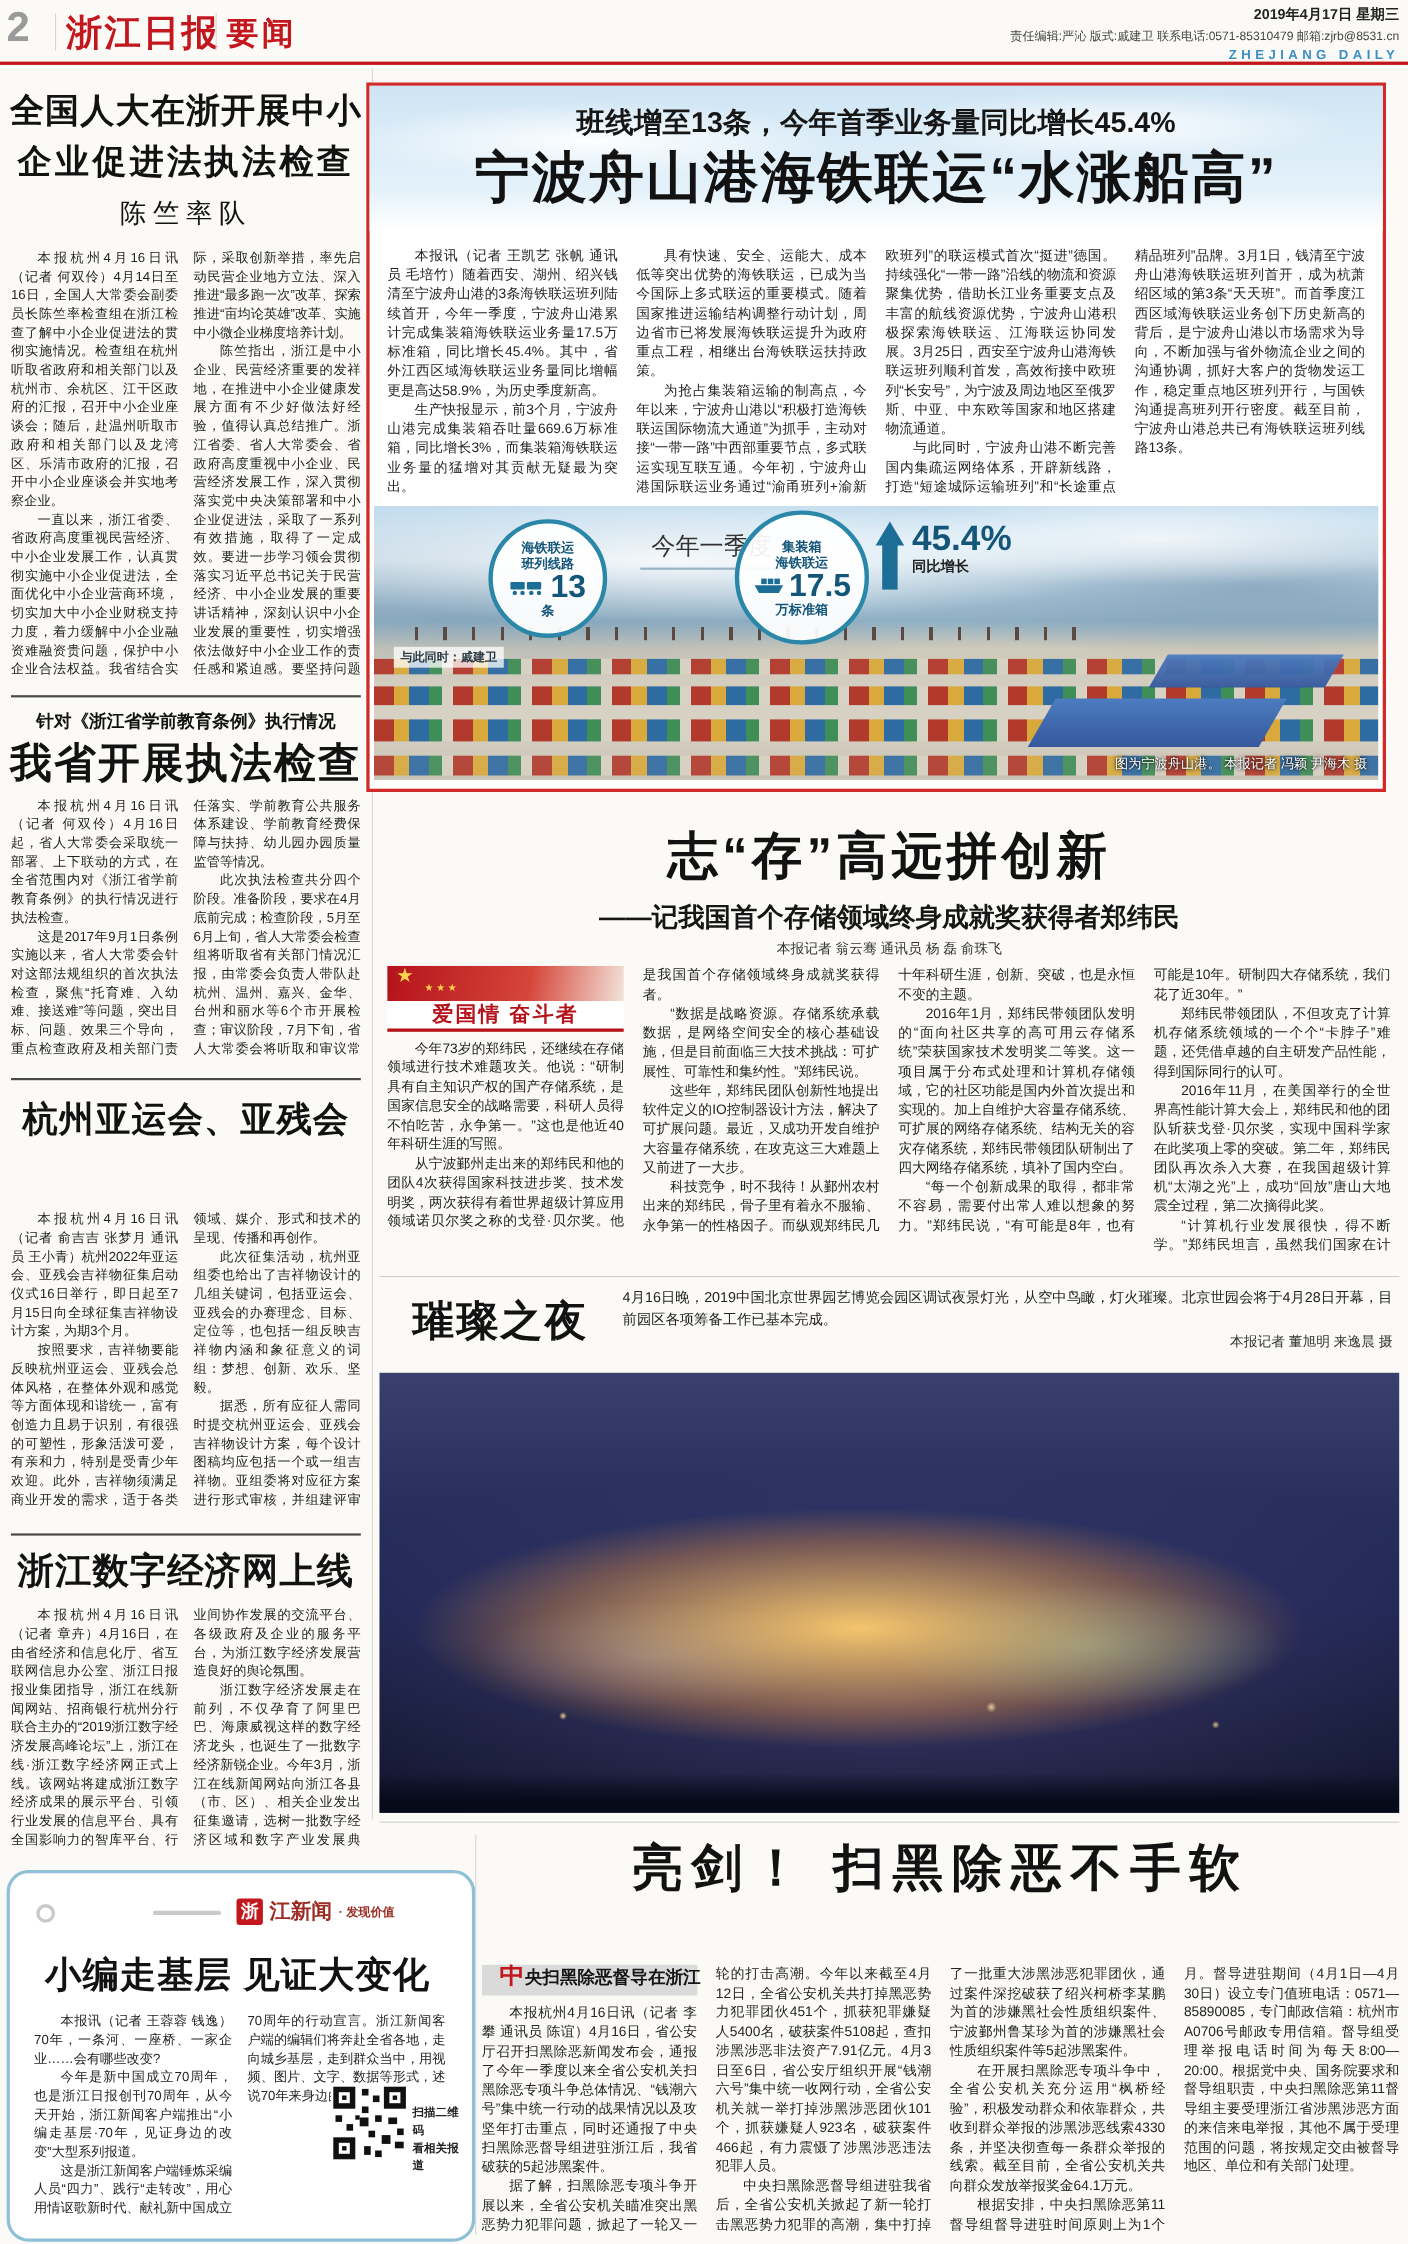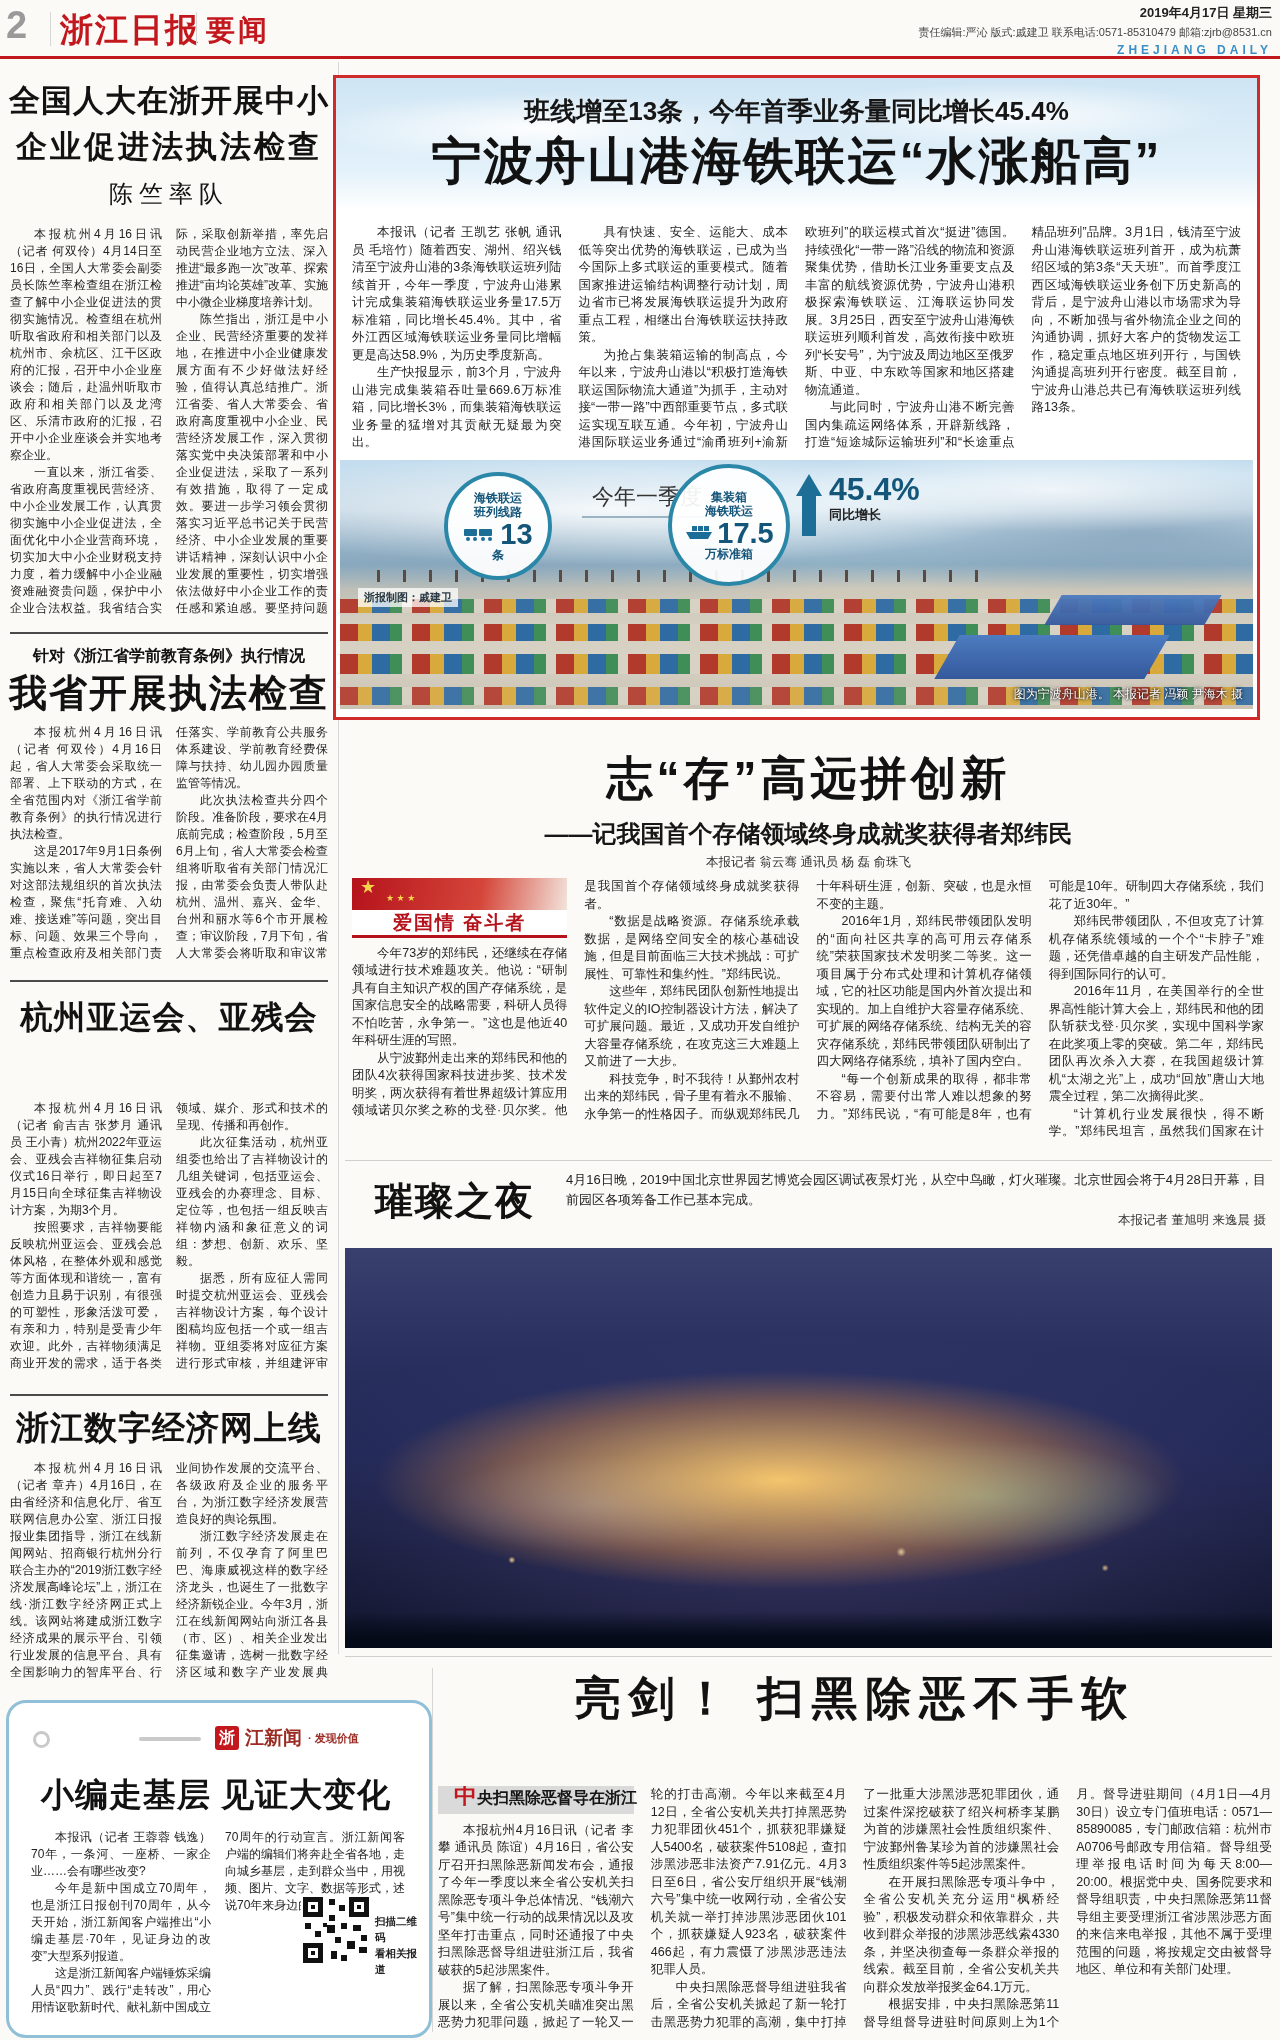--- a/index.html
+++ b/index.html
@@ -252,21 +252,21 @@
       </div>
 
       <div class="growth" style="left:456px;top:14px">
         <div class="garrow"></div>
         <div>
           <div class="gv">45.4%</div>
           <div class="gl">同比增长</div>
         </div>
       </div>
 
-      <div class="mapcredit" style="left:18px;top:128px">浙报制图：戚建卫</div>
+      <div class="mapcredit" style="left:18px;top:128px">与此同时：戚建卫</div>
       <div class="photocap" style="right:10px;bottom:6px">
         <span>图为宁波舟山港。</span>
         <span>本报记者 冯颖 尹海木 摄</span>
       </div>
     </div>
   </div>
 
   <div class="abs hl" style="left:345px;top:748px;width:927px;font-size:46px;letter-spacing:4px">志“存”高远拼创新</div>
   <div class="abs subhl" style="left:345px;top:818px;width:927px;font-size:24px;font-weight:800">——记我国首个存储领域终身成就奖获得者郑纬民</div>
   <div class="abs byline" style="left:345px;top:854px;width:927px">本报记者 翁云骞 通讯员 杨 磊 俞珠飞</div>

